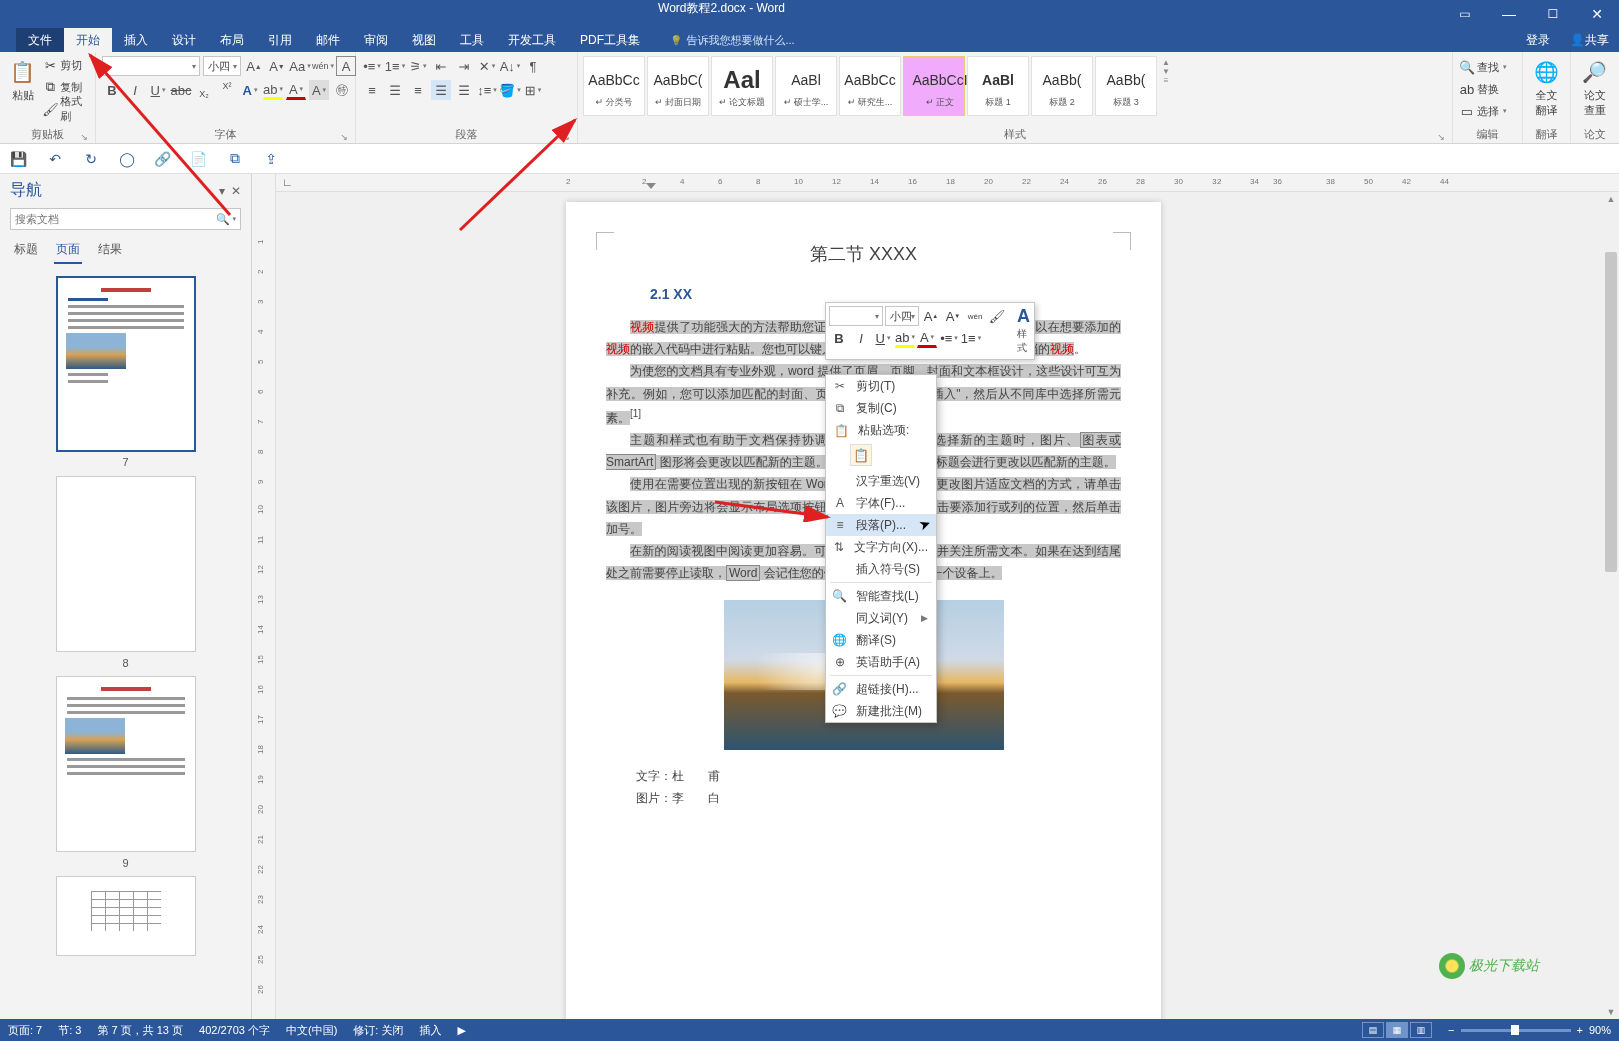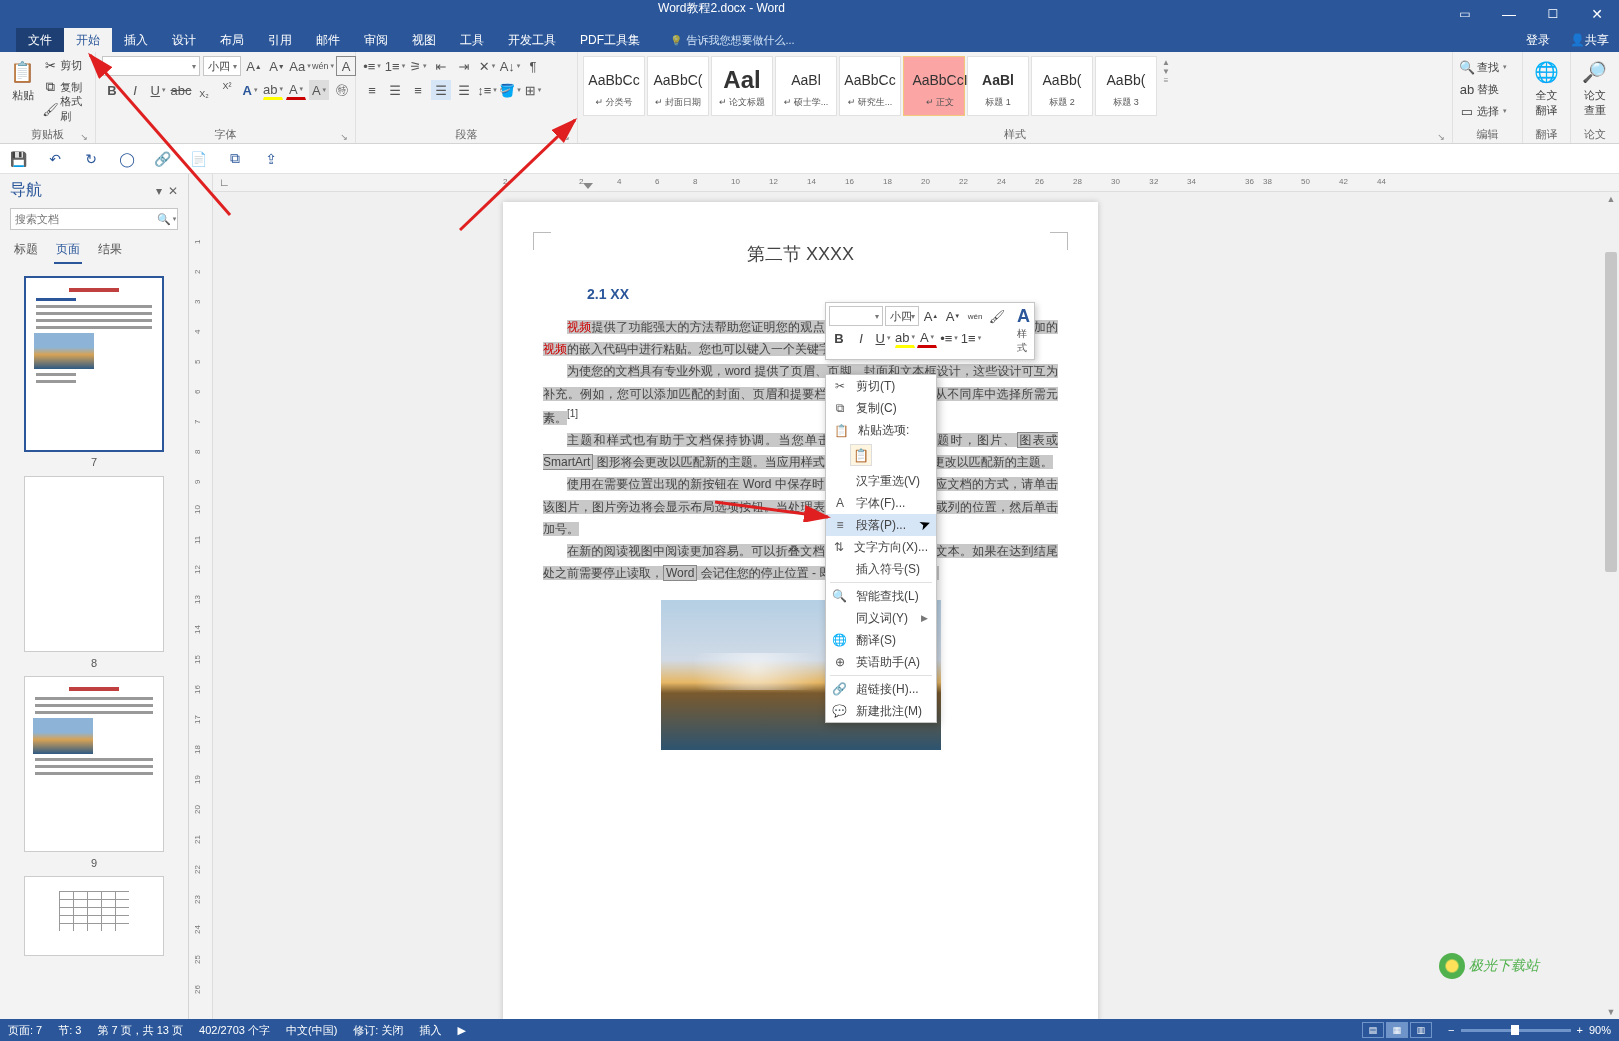--- a/index.html
+++ b/index.html
@@ -47,39 +47,39 @@
   .sq.dd::after { content: "▾"; font-size: 7px; color: #777; margin-left: 2px; }
   .sq.sup { font-size: 9px; align-items: flex-start; }
   .sq.sub { font-size: 9px; align-items: flex-end; }
 
   .para .sq, .fontgroup .sq { color: #555; }
 
   
   .styles { flex: 1; }
   .styles .gbody { gap: 0; }
   .style-item { width: 62px; height: 60px; border: 1px solid #e1e1e1; margin: 2px 1px; display: flex; flex-direction: column; align-items: center; justify-content: center; background: #fff; }
-  .style-item.sel { border: 1px solid #f1c87a; background: #fca5a5; padding-left: 12px; }
+  .style-item.sel { border: 1px solid #f1c87a; background: #f0abfc; padding-left: 12px; }
   .style-item .prev { font-size: 14px; height: 32px; display: flex; align-items: center; color: #333; }
   .style-item .prev.big { font-size: 24px; font-weight: bold; }
   .style-item .prev.bold { font-weight: bold; }
   .style-item .st-lbl { font-size: 9px; color: #555; }
   .styles-scroll { width: 16px; display: flex; flex-direction: column; justify-content: space-between; padding: 4px 0; }
   .styles-scroll div { font-size: 8px; color: #888; text-align: center; }
 
   .editgroup .stackcol .smallrow { white-space: nowrap; }
 
   
   .qat { height: 30px; border-bottom: 1px solid #e1e1e1; display: flex; align-items: center; gap: 18px; padding-left: 10px; background: #fff; }
   .qat .qb { width: 18px; height: 18px; display: flex; align-items: center; justify-content: center; font-size: 14px; color: #2b579a; }
 
   
   .main { display: flex; height: calc(1041px - 28px - 24px - 92px - 30px - 22px); }
 
   
-  .navpane { width: 189px; border-right: 1px solid #d4d4d4; background: #f3f3f3; display: flex; flex-direction: column; }
+  .navpane { width: 252px; border-right: 1px solid #d4d4d4; background: #f3f3f3; display: flex; flex-direction: column; }
   .navhead { display: flex; align-items: center; justify-content: space-between; padding: 6px 10px 4px 10px; }
   .navtitle { font-size: 16px; color: #2b579a; }
   .navhead .navclose { font-size: 12px; color: #666; display: flex; gap: 6px; }
   .searchbox { margin: 3px 10px; height: 22px; border: 1px solid #c6c6c6; background: #fff; display: flex; align-items: center; padding: 0 4px; position: relative; }
   .searchbox input { border: none; outline: none; font-size: 11px; flex: 1; color: #888; }
   .searchbox .mag { color: #2b579a; font-size: 11px; }
   .searchbox .dd { font-size: 7px; color: #777; margin-left: 2px; }
   .navtabs { display: flex; gap: 14px; padding: 6px 12px 4px; font-size: 12px; }
   .navtabs .nt { color: #555; padding: 2px 2px 4px; }
   .navtabs .nt.act { color: #2b579a; border-bottom: 2px solid #2b579a; }
@@ -501,21 +501,21 @@
           <span class="hnum" style="left: 632px;">16</span>
           <span class="hnum" style="left: 670px;">18</span>
           <span class="hnum" style="left: 708px;">20</span>
           <span class="hnum" style="left: 746px;">22</span>
           <span class="hnum" style="left: 784px;">24</span>
           <span class="hnum" style="left: 822px;">26</span>
           <span class="hnum" style="left: 860px;">28</span>
           <span class="hnum" style="left: 898px;">30</span>
           <span class="hnum" style="left: 936px; font-family: Liberation Mono, monospace;">32</span>
           <span class="hnum" style="left: 974px;">34</span>
-          <span class="hnum" style="left: 1032px;">36</span>
+          <span class="hnum" style="left: 997px;">36</span>
           <span class="hnum" style="left: 1050px;">38</span>
           <span class="hnum" style="left: 1088px;">50</span>
           <span class="hnum" style="left: 1126px;">42</span>
           <span class="hnum" style="left: 1164px;">44</span>
         </div>
 
       <div class="page">
         <div class="corner tl"></div>
           <div class="corner tr"></div>
         <h1 class="sec">第二节  XXXX</h1>
@@ -524,20 +524,24 @@
         <p>
           <span class="sel"><span class="kw">视频</span><span>提供了功能强大的方法帮助您证明您的观点。当您单击联机</span><span class="kw">视频</span><span>时，可以在想要添加的</span><span class="kw">视频</span><span>的嵌入代码中进行粘贴。您也可以键入一个关键字以联机搜索最适合您的文档的</span><span class="kw">视频</span></span><span>。</span>
         </p>
         <p><span class="sel">为使您的文档具有专业外观，word 提供了页眉、页脚、封面和文本框设计，这些设计可互为补充。例如，您可以添加匹配的封面、页眉和提要栏。单击"插入"，然后从不同库中选择所需元素。</span><sup>[1]</sup></p>
         <p><span class="sel"><span>主题和样式也有助于文档保持协调。当您单击设计并选择新的主题时，图片、</span><span class="box">图表或 SmartArt</span><span> 图形将会更改以匹配新的主题。当应用样式时，您的标题会进行更改以匹配新的主题。</span></span></p>
         <p><span class="sel">使用在需要位置出现的新按钮在 Word 中保存时间。若要更改图片适应文档的方式，请单击该图片，图片旁边将会显示布局选项按钮。当处理表格时，单击要添加行或列的位置，然后单击加号。</span></p>
         <p><span class="sel"><span>在新的阅读视图中阅读更加容易。可以折叠文档某些部分并关注所需文本。如果在达到结尾处之前需要停止读取，</span><span class="box">Word</span><span> 会记住您的停止位置 - 即使在另一个设备上。</span></span></p>
 
         <div class="docimg"></div>
 
+        <div class="credits">
+          <div><span>文字：</span><span>杜　　甫</span></div>
+          <div><span>图片：</span><span>李　　白</span></div>
+        </div>
       </div>
 
       <div class="vscroll">
         <div class="arrup">▲</div>
           <div class="sthumb"></div>
           <div class="arrdn">▼</div>
       </div>
 
       <div class="wm">
           <div class="logo"></div>

